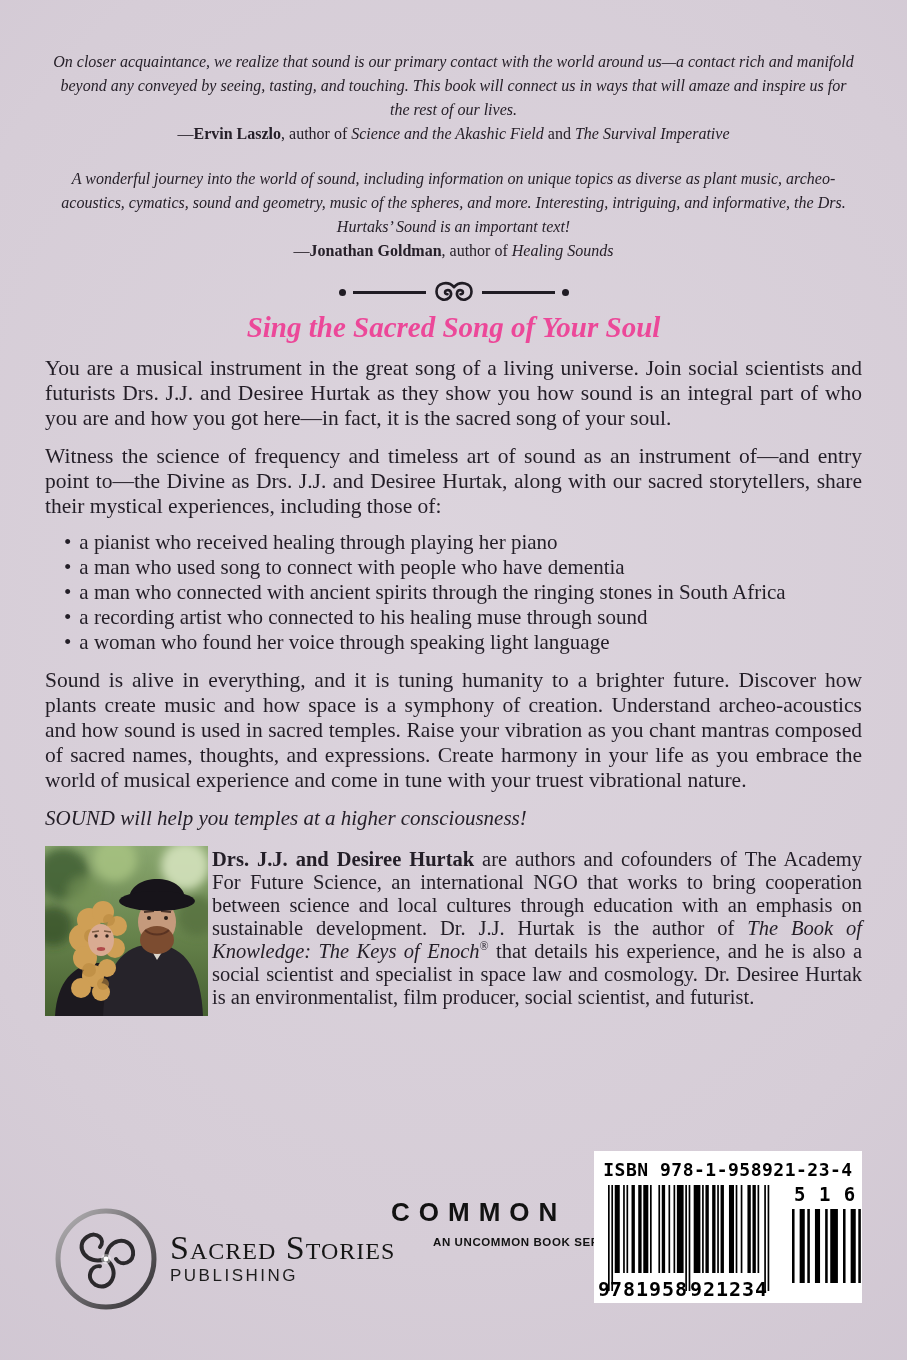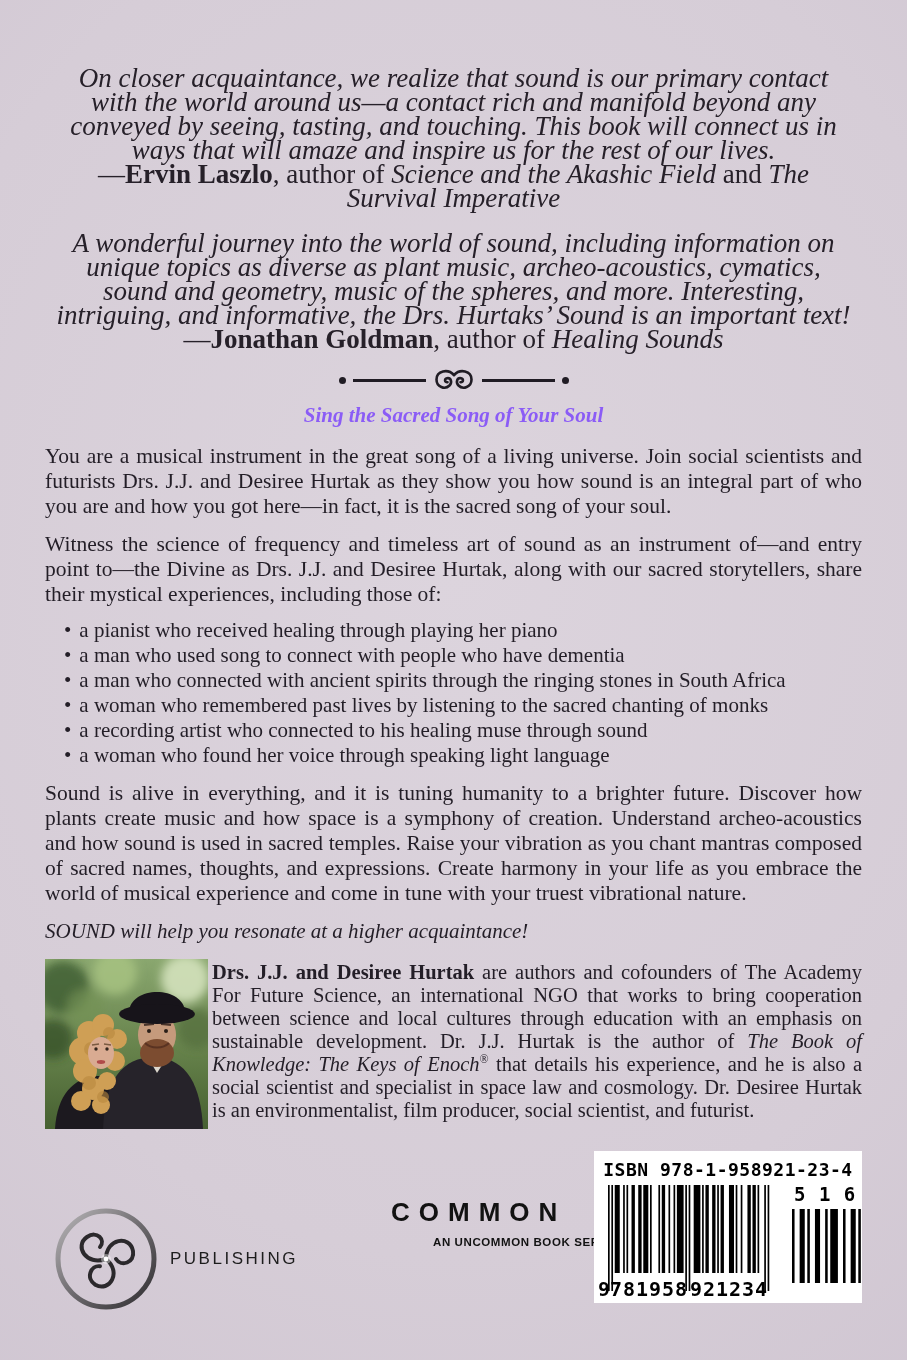--- a/index.html
+++ b/index.html
@@ -4,38 +4,38 @@
 <style>
   html,body{margin:0;padding:0;}
   body{
     width:907px;height:1360px;overflow:hidden;position:relative;
     font-family:"Liberation Serif",serif;
     color:#231e27;
     background:
       radial-gradient(ellipse 130% 105% at 50% 42%, #dcd4dd 0%, #d6cdd7 48%, #cfc5d1 75%, #bfb3c4 100%);
   }
   .quote{
-    width:802px;margin:16px auto;text-align:center;
-    font-style:italic;font-size:27px;line-height:24px;color:#262029;
+    width:802px;margin:0 auto;text-align:center;
+    font-style:italic;font-size:16px;line-height:24px;color:#262029;
   }
   .quote .attr{font-style:normal;}
   .quote .attr b{font-weight:bold;text-align:center;}
   .quote .attr i{font-style:italic;}
   .q1{padding-top:50px;}
   .q2{margin-top:21px;}
   .divider{
     margin:17px auto 0;width:230px;height:24px;
     display:flex;align-items:center;justify-content:center;gap:7px;color:#201c24;
   }
   .divider .dot{width:7px;height:7px;border-radius:50%;background:#201c24;flex:none;}
   .divider .line{height:3px;background:#201c24;flex:1;}
   .divider svg{flex:none;}
   h1.title{
     margin:7px 0 8px;text-align:center;
-    font-size:21px;line-height:32px;font-weight:bold;font-style:italic;color:#8b5cf6;
+    font-size:29px;line-height:32px;font-weight:bold;font-style:italic;color:#ec4899;
   }
   .para{
     margin:13px 45px 0;text-align:justify;
     font-size:21.5px;line-height:25px;
   }
   ul.cases{
     margin:11px 45px 0 64px;padding:0;list-style:none;
     font-size:21px;line-height:25px;
   }
   ul.cases li{padding-left:0;}
@@ -102,27 +102,26 @@
 
 <h1 class="title">Sing the Sacred Song of Your Soul</h1>
 
 <p class="para">You are a musical instrument in the great song of a living universe. Join social scientists and futurists Drs. J.J. and Desiree Hurtak as they show you how sound is an integral part of who you are and how you got here—in fact, it is the sacred song of your soul.</p>
 <p class="para">Witness the science of frequency and timeless art of sound as an instrument of—and entry point to—the Divine as Drs. J.J. and Desiree Hurtak, along with our sacred storytellers, share their mystical experiences, including those of:</p>
 
 <ul class="cases">
   <li><span class="b">•</span><span>a pianist who received healing through playing her piano</span></li>
   <li><span class="b">•</span><span>a man who used song to connect with people who have dementia</span></li>
   <li><span class="b">•</span><span>a man who connected with ancient spirits through the ringing stones in South Africa</span></li>
-  <li><span class="b">•</span><span>a woman who remembered past lives by listening to the sacred chanting of monks</span></li>
   <li><span class="b">•</span><span>a recording artist who connected to his healing muse through sound</span></li>
   <li><span class="b">•</span><span>a woman who found her voice through speaking light language</span></li>
 </ul>
 
 <p class="para">Sound is alive in everything, and it is tuning humanity to a brighter future. Discover how plants create music and how space is a symphony of creation. Understand archeo-acoustics and how sound is used in sacred temples. Raise your vibration as you chant mantras composed of sacred names, thoughts, and expressions. Create harmony in your life as you embrace the world of musical experience and come in tune with your truest vibrational nature.</p>
-<p class="tagline">SOUND will help you resonate at a higher acquaintance!</p>
+<p class="tagline">SOUND will help you temples at a higher consciousness!</p>
 
 <div class="bio">
   <svg class="photo" viewBox="0 0 163 170" preserveAspectRatio="none">
     <defs>
       <linearGradient id="pg" x1="0" y1="0" x2="0" y2="1">
         <stop offset="0" stop-color="#8aa76f"></stop>
           <stop offset="0.55" stop-color="#65814a"></stop>
           <stop offset="1" stop-color="#466031"></stop>
       </linearGradient>
       <filter id="bl">
@@ -196,20 +195,21 @@
       <circle cx="56" cy="57" r="48" fill="none" stroke="url(#lg)" stroke-width="5"></circle>
       <g fill="none" stroke="#2b292c" stroke-width="4" stroke-linecap="round">
         <path d="M56,57 C56,36 80,33 83,49 C85,61 71,65 66,57"></path>
         <path d="M56,57 C74,68 64,90 49,84 C38,79 42,65 51,65" transform="rotate(8 56 57)"></path>
         <path d="M56,57 C36,64 24,44 37,35 C47,28 56,38 50,45"></path>
       </g>
       <circle cx="56" cy="57" r="5" fill="#ffffff" opacity="0.4"></circle>
       <circle cx="56" cy="57" r="2.4" fill="#ffffff"></circle>
     </svg>
     <div class="words">
+      <span class="name">Sacred Stories</span>
       <span class="sub">Publishing</span>
     </div>
   </div>
 
   <div class="series">
     <div class="l1">COMMON</div>
     <div class="l3">AN UNCOMMON BOOK SERIES</div>
   </div>
 
   <svg class="barcode" width="268" height="152" viewBox="0 0 268 152">

